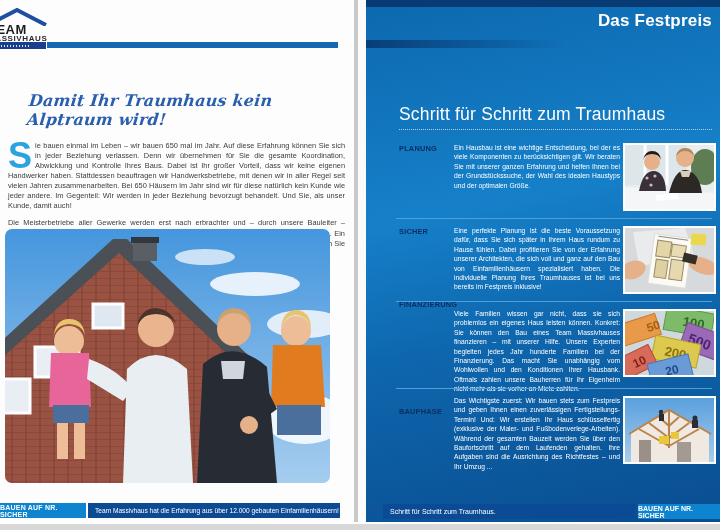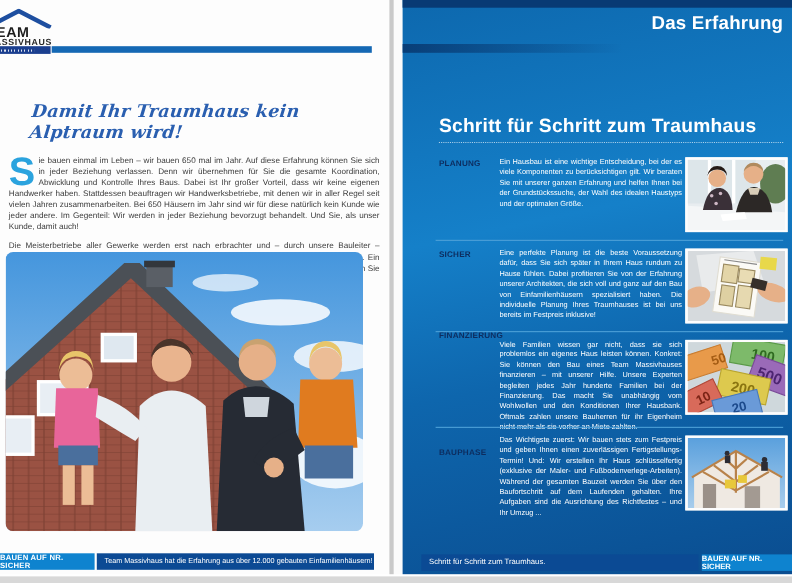--- a/index.html
+++ b/index.html
@@ -40,21 +40,21 @@
   .lfoot-bar { position:absolute; left:88px; top:503px; width:252px; height:15px; background:#0c4a94;
                color:#fff; font-size:6.6px; display:flex; align-items:center; padding-left:7px; }
 
   
   .right-page { position:absolute; left:366px; top:0; width:354px; height:522px;
                 background:linear-gradient(168deg, #0d68ae 0%, #1580c9 38%, #0e66ad 62%, #0a4d90 100%); }
   .rp-topstrip { position:absolute; left:0; top:0; width:354px; height:7px; background:#083a74; }
   .rp-band { position:absolute; left:0; top:40px; width:200px; height:8px;
              background:linear-gradient(90deg, rgba(7,50,104,.8), rgba(7,50,104,0)); }
   .rp-header { position:absolute; right:8px; top:11px; font-size:17px; font-weight:bold; color:#fff; letter-spacing:.2px; }
-  .rp-title { position:absolute; left:33px; top:104px; font-size:17.5px; font-weight:bold; color:#fff; letter-spacing:.2px; }
+  .rp-title { position:absolute; left:33px; top:104px; font-size:17.5px; font-weight:normal; color:#fff; letter-spacing:.2px; }
   .rp-dotted { position:absolute; left:33px; right:8px; top:129px; border-top:1.5px dotted rgba(255,255,255,.65); }
 
   .section-label { position:absolute; left:33px; width:56px; font-size:7.4px; font-weight:bold; color:#0d2c5e; letter-spacing:.2px; }
   .section-text { position:absolute; left:88px; width:166px; font-size:6.7px; line-height:1.4; color:#fff; text-align:justify; }
   .section-img { position:absolute; left:257px; width:93px; height:68px; border:2px solid #fdfdfd; overflow:hidden; background:#fff; }
   .divider { position:absolute; left:30px; right:8px; height:1px; background:#4da0d8; }
 
   .rfoot-bar { position:absolute; left:17px; top:504px; width:252px; height:15px; background:#0b4a94;
                color:#fff; font-size:7px; display:flex; align-items:center; padding-left:7px; }
   .rfoot-badge { position:absolute; left:272px; top:504px; width:82px; height:15px; background:#0e83cf;
@@ -143,21 +143,21 @@
     <div class="lfoot-badge">BAUEN AUF NR. SICHER</div>
     <div class="lfoot-bar">Team Massivhaus hat die Erfahrung aus über 12.000 gebauten Einfamilienhäusern!</div>
   </div>
 
   <div class="gutter-line"></div>
   <div class="gutter-gap"></div>
 
   <div class="right-page">
     <div class="rp-topstrip"></div>
     <div class="rp-band"></div>
-    <div class="rp-header">Das Erfahrung</div>
+    <div class="rp-header">Das Festpreis</div>
     <div class="rp-title">Schritt für Schritt zum Traumhaus</div>
     <div class="rp-dotted"></div>
 
     <div class="section-label" style="top:144px">PLANUNG</div>
     <div class="section-text" style="top:143px">Ein Hausbau ist eine wichtige Entscheidung, bei der es viele Komponenten zu berücksichtigen gilt. Wir beraten Sie mit unserer ganzen Erfahrung und helfen Ihnen bei der Grundstückssuche, der Wahl des idealen Haustyps und der optimalen Größe.</div>
     <div class="section-img" style="top:143px">
       <svg width="89" height="64" viewBox="0 0 89 64">
         <rect width="89" height="64" fill="#e8edf0"></rect>
         <rect x="0" y="0" width="62" height="40" fill="#dde6ea"></rect>
         <line x1="20" y1="0" x2="20" y2="40" stroke="#fff" stroke-width="3"></line>

